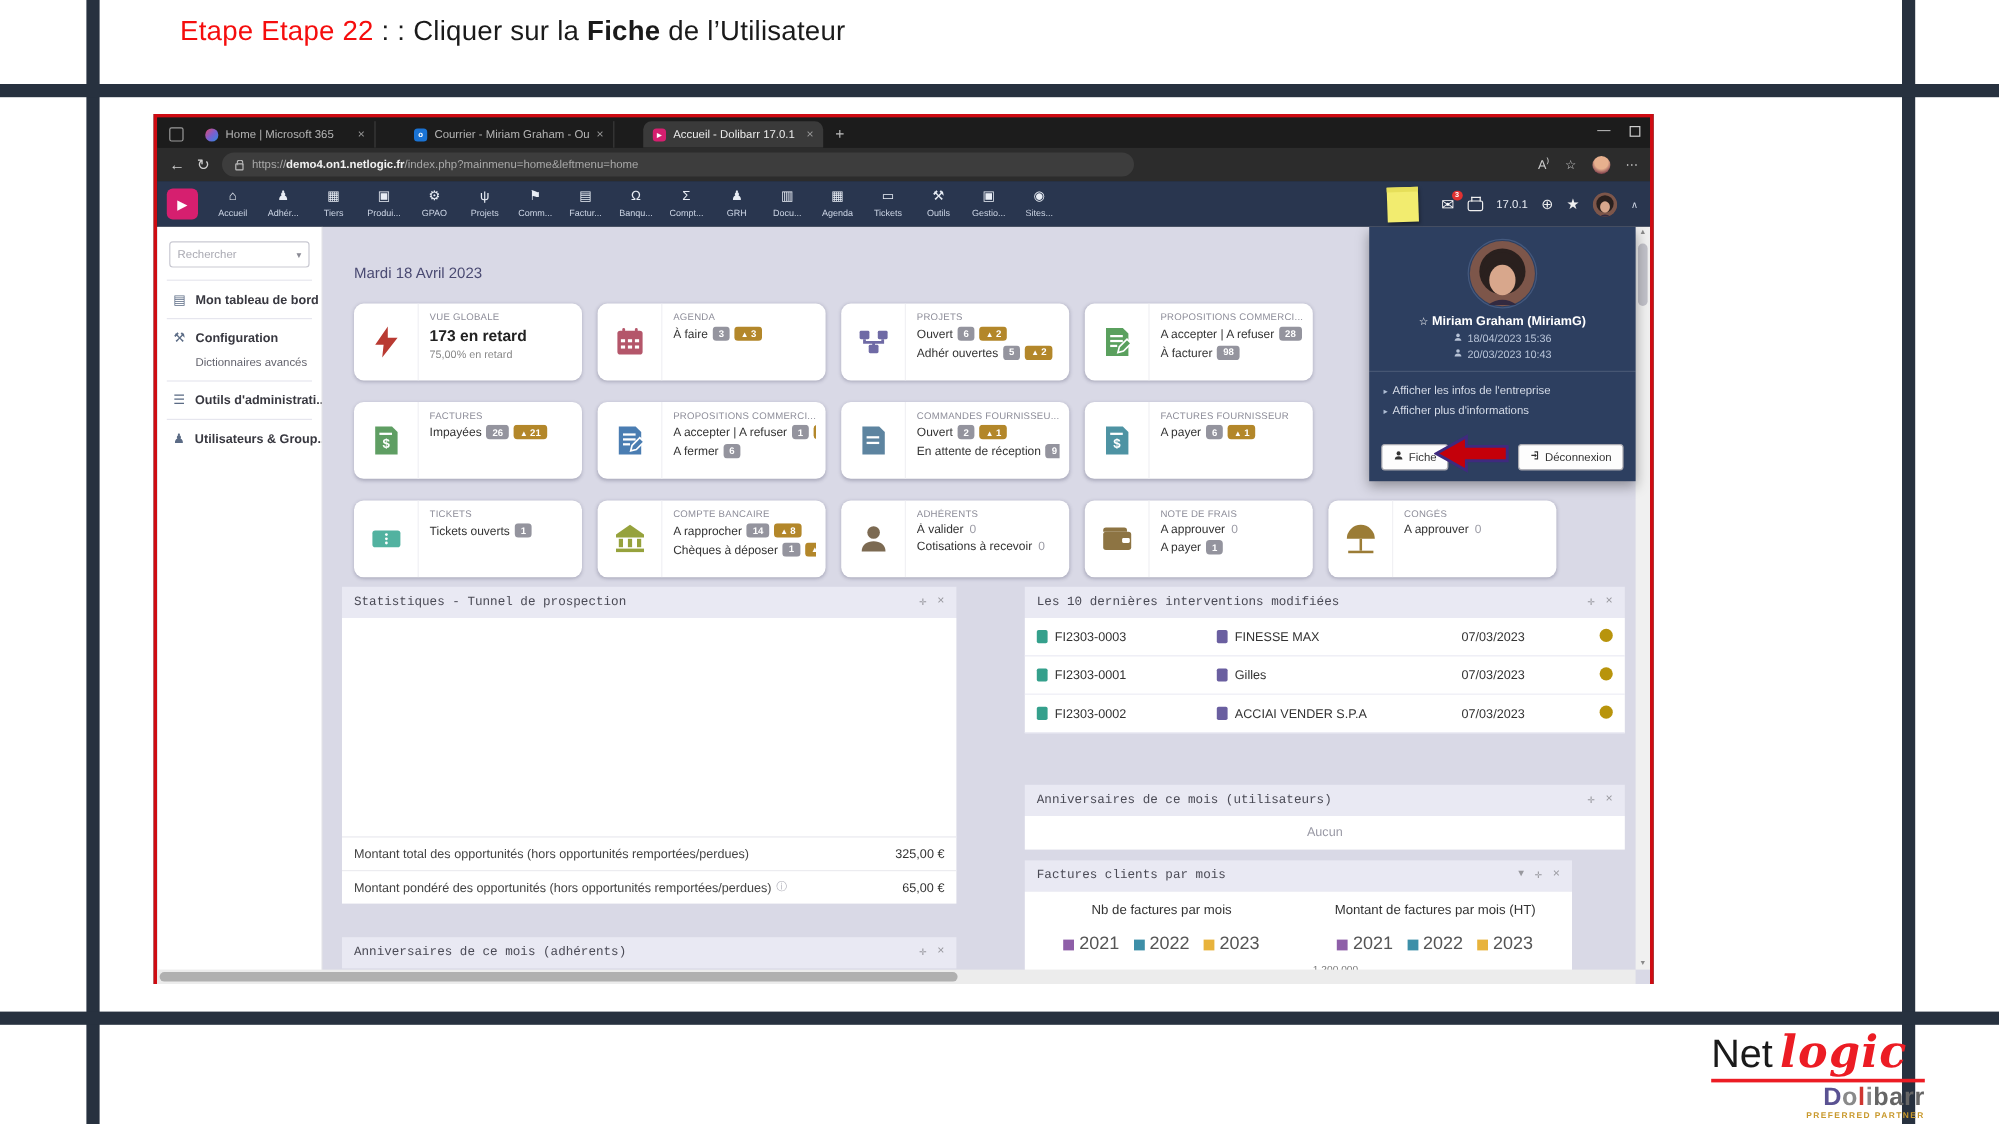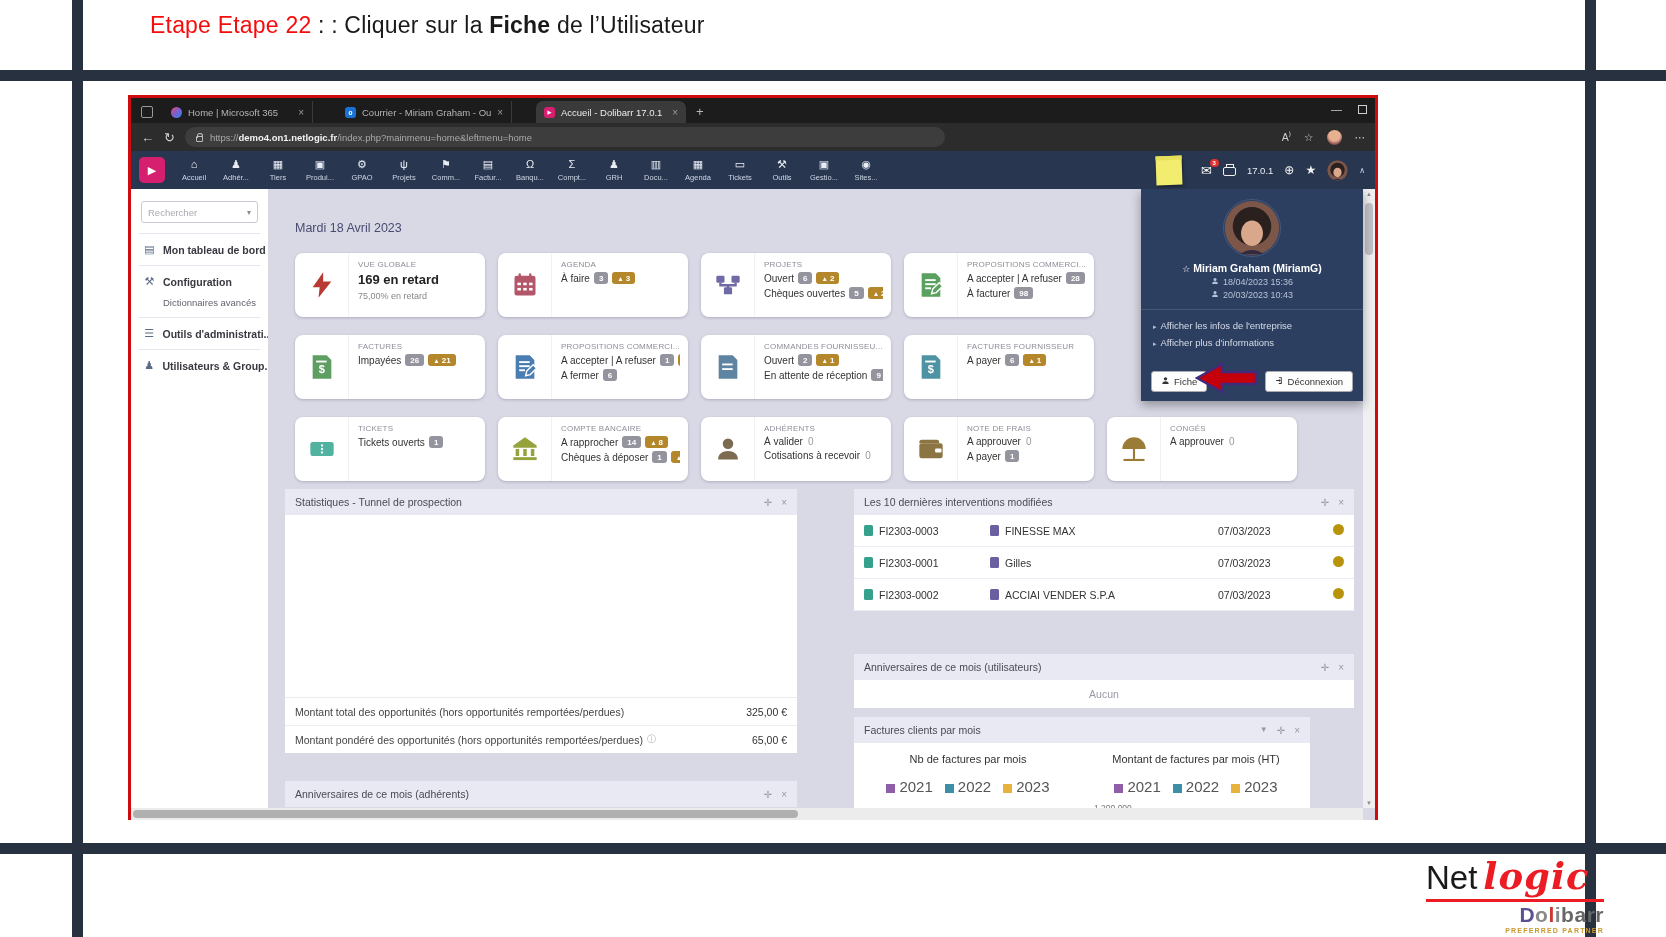--- a/index.html
+++ b/index.html
@@ -87,30 +87,30 @@
   .wline .strong { font-size:13px; font-weight:bold; color:#222; }
   .wline .muted { font-size:9px; color:#888; }
   .wline .plainzero { color:#9a9aa4; margin-left:5px; }
   .badge { display:inline-block; font-size:8px; font-weight:bold; color:#fff; padding:1.5px 5px; border-radius:3px; margin-left:4px; vertical-align:1px; }
   .b-g { background:#94949e; }
   .b-w { background:#b3872a; }
   .b-w .tri { font-size:6.5px; margin-right:2px; }
 
   
   .section { position:absolute; }
-  .sec-head { height:26px; background:#e9e9f3; display:flex; align-items:center; padding:0 10px; font-size:10.5px; color:#4a4a55; }
+  .sec-head { height:26px; background:#e9e9f3; display:flex; align-items:center; padding:0 10px; font-size:10.5px; color:#4a4a55;font-family:Liberation Mono, monospace; }
   .sec-head .tools { margin-left:auto; display:flex; gap:9px; color:#98989e; }
   .sec-head .tools span { font-size:10px; }
   .stats-body { background:#fff; height:182px; }
   .total-row { background:#fff; border-top:1px solid #ececf0; height:28px; display:flex; align-items:center; padding:0 10px; font-size:10.5px; color:#444; }
   .total-row .val { margin-left:auto; color:#333; }
   .info-i { color:#b0b0ba; font-size:9px; margin-left:4px; }
 
   .int-row { background:#fff; border-bottom:1px solid #ececf4; height:32px; display:flex; align-items:center; padding:0 10px; font-size:10.5px; color:#333; }
-  .int-ref { width:126px; display:flex; align-items:center; gap:6px; }
+  .int-ref { width:150px; display:flex; align-items:center; gap:6px; }
   .int-name { flex:1; display:flex; align-items:center; gap:6px; }
   .chip { width:9px; height:11px; border-radius:1.5px; flex:none; }
   .chip-int { background:#35a08c; }
   .chip-co { background:#6a5fa0; }
   .int-date { width:90px; }
   .int-dot { width:36px; text-align:right; }
   .dot { display:inline-block; width:11px; height:11px; border-radius:50%; background:#b8940c; }
 
   .empty-row { background:#fff; height:28px; display:flex; align-items:center; justify-content:center; font-size:10.5px; color:#9a9aa6; }
 
@@ -339,21 +339,21 @@
         <div class="dash-date">Mardi 18 Avril 2023</div>
         <div class="widget-grid" id="widget-root">
             <div class="wcard" style="grid-area: 1 / 1;">
               <div class="wicon" style="color: rgb(185, 58, 50);">
                 <svg viewBox="0 0 24 24">
                   <polygon fill="currentColor" points="13,1 4,14 10,14 9,23 20,9 13,9"></polygon>
                 </svg>
               </div>
               <div class="wbody">
                 <div class="wtitle">VUE GLOBALE</div>
-                <div class="wline"><span class="strong">169 en retard</span></div>
+                <div class="wline"><span class="strong">173 en retard</span></div>
                 <div class="wline"><span class="muted">75,00% en retard</span></div>
               </div>
             </div>
             <div class="wcard" style="grid-area: 1 / 2;">
               <div class="wicon" style="color: rgb(180, 86, 106);">
                 <svg viewBox="0 0 24 24">
                   <g fill="currentColor">
                     <rect x="3" y="4" width="18" height="17" rx="2"></rect>
                     <rect x="6.5" y="2" width="2" height="4" rx="1"></rect>
                     <rect x="15.5" y="2" width="2" height="4" rx="1"></rect>
@@ -380,21 +380,21 @@
                     <rect x="2" y="4" width="7" height="6" rx="1"></rect>
                     <rect x="15" y="4" width="7" height="6" rx="1"></rect>
                     <rect x="8.5" y="14" width="7" height="6" rx="1"></rect>
                     <path d="M4.5 10h2v1.2h11V10h2v3.2h-6.5V15h-2v-1.8H4.5z"></path>
                   </g>
                 </svg>
               </div>
               <div class="wbody">
                 <div class="wtitle">PROJETS</div>
                 <div class="wline"><span>Ouvert</span><span class="badge b-g">6</span><span class="badge b-w"><span class="tri">▲</span>2</span></div>
-                <div class="wline"><span>Chèques ouvertes</span><span class="badge b-g">5</span><span class="badge b-w"><span class="tri">▲</span>2</span></div>
+                <div class="wline"><span>Adhér ouvertes</span><span class="badge b-g">5</span><span class="badge b-w"><span class="tri">▲</span>2</span></div>
               </div>
             </div>
             <div class="wcard" style="grid-area: 1 / 4;">
               <div class="wicon" style="color: rgb(90, 160, 94);">
                 <svg viewBox="0 0 24 24">
                   <path fill="currentColor" d="M4 2h12l4 4v16H4z"></path>
                   <g fill="#fff">
                     <rect x="7" y="7" width="9" height="1.6"></rect>
                     <rect x="7" y="10.5" width="9" height="1.6"></rect>
                     <rect x="7" y="14" width="5" height="1.6"></rect>

